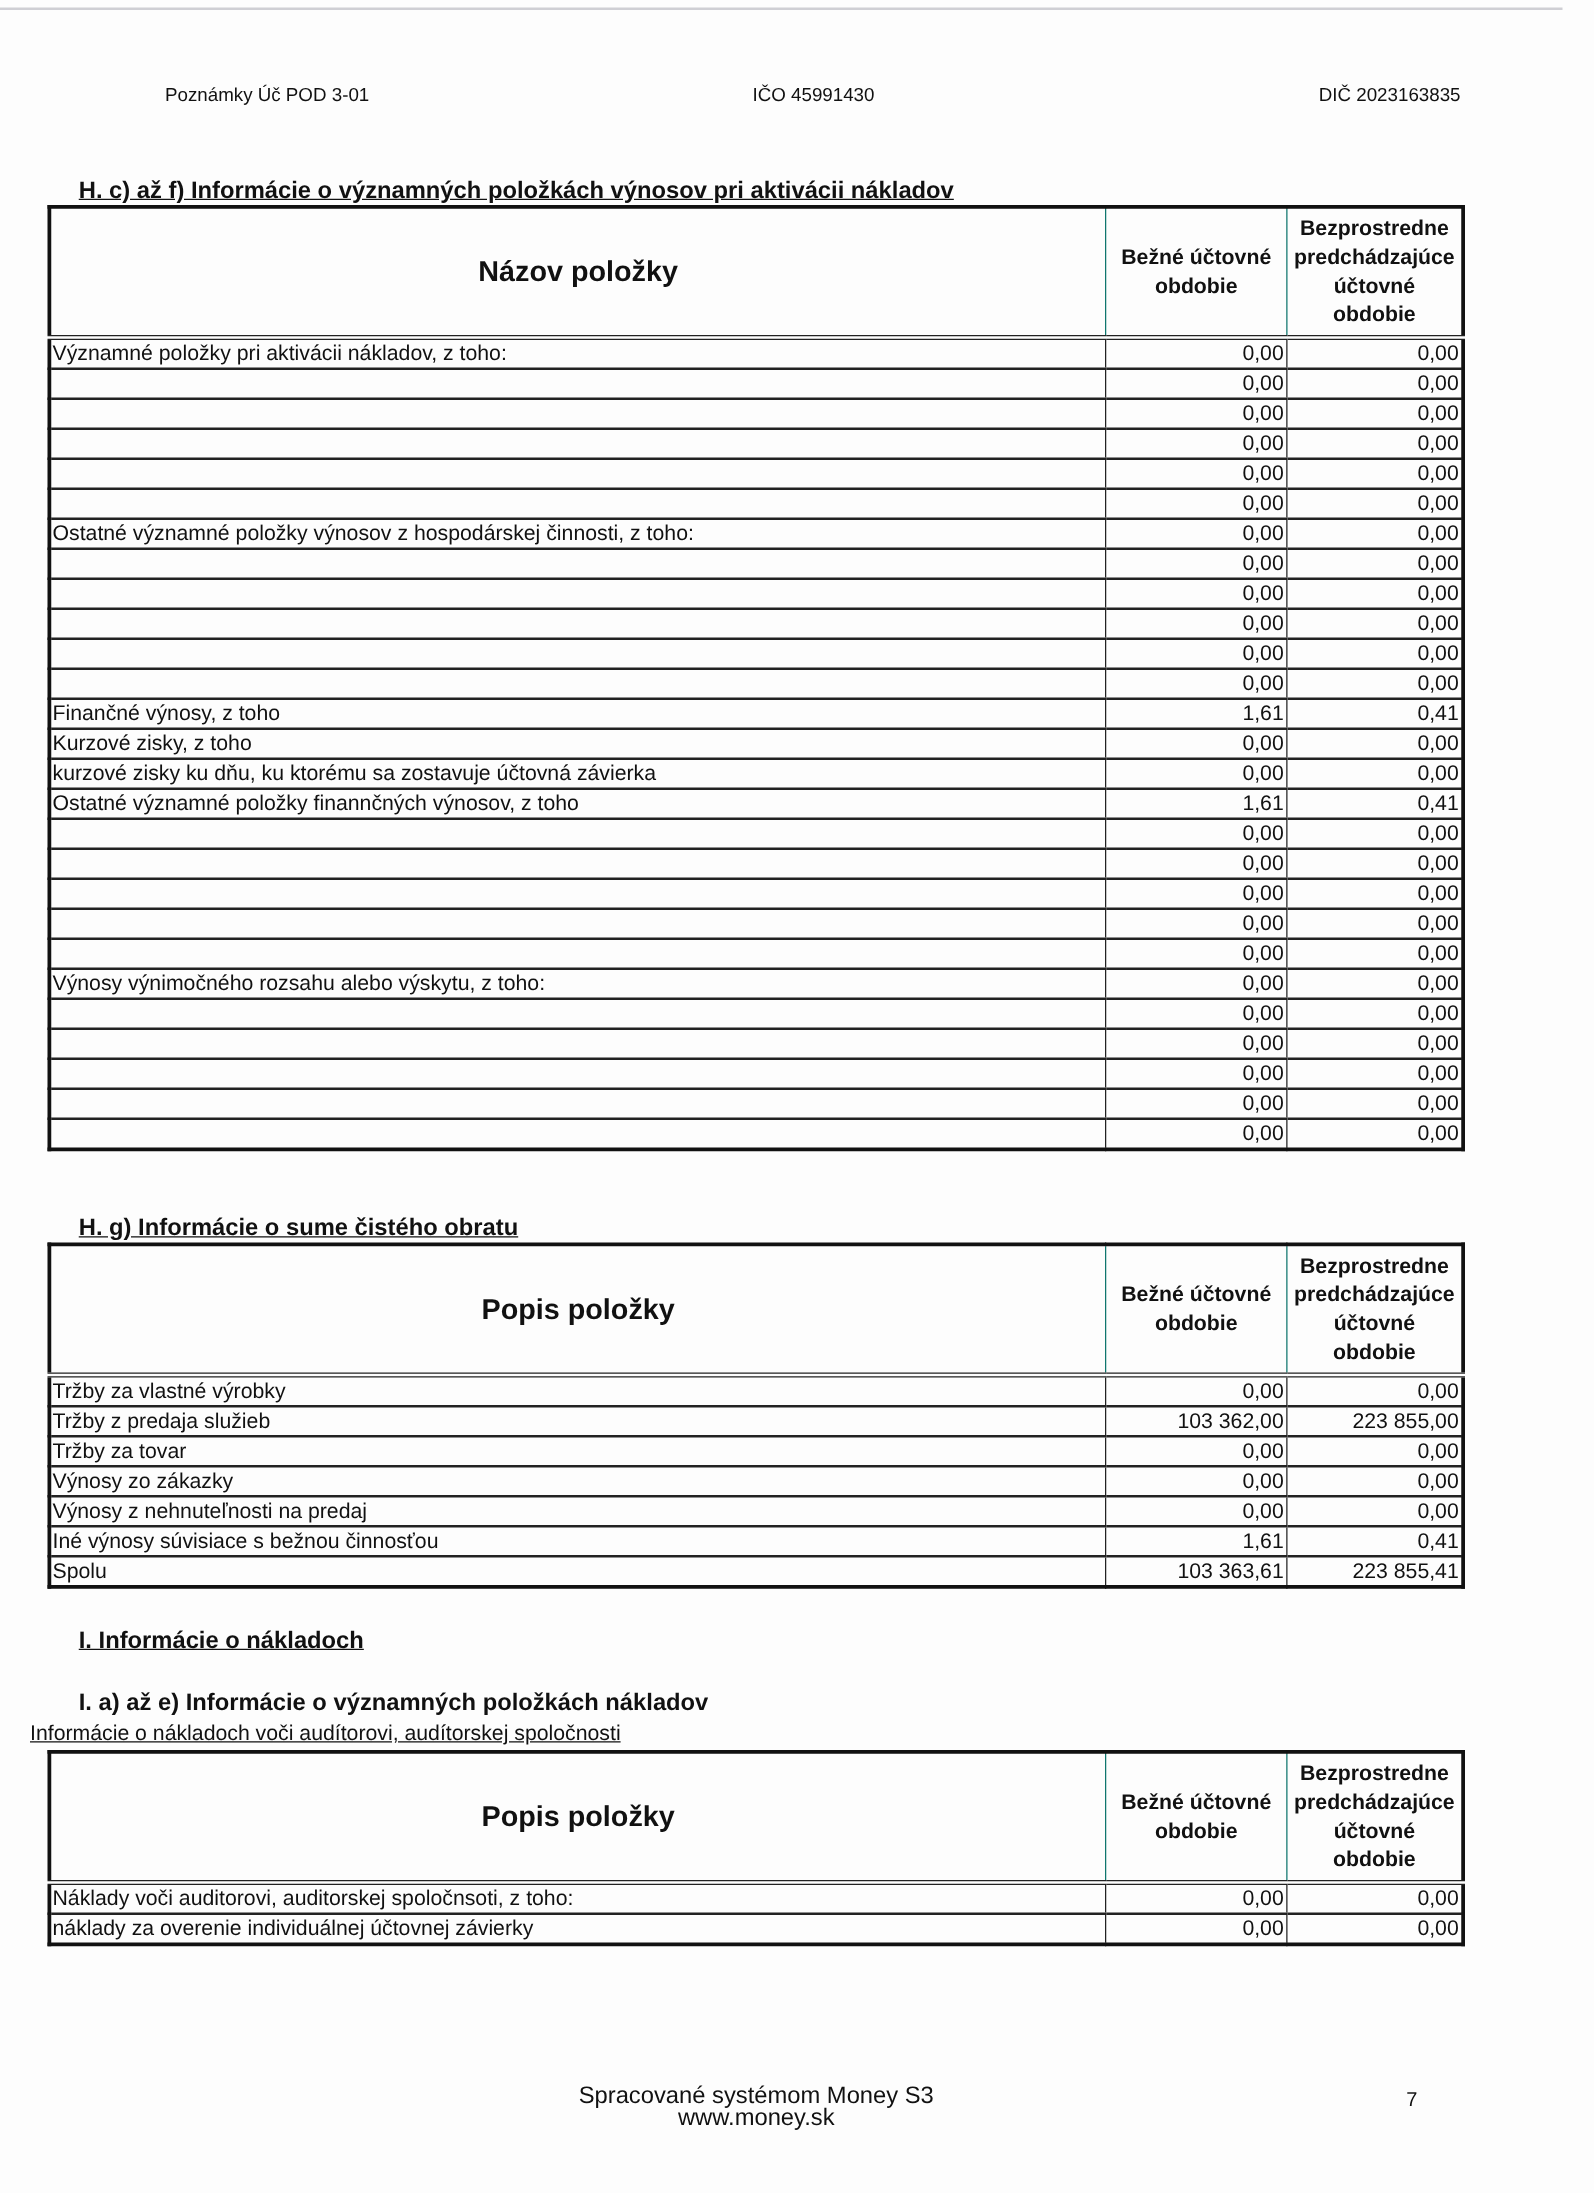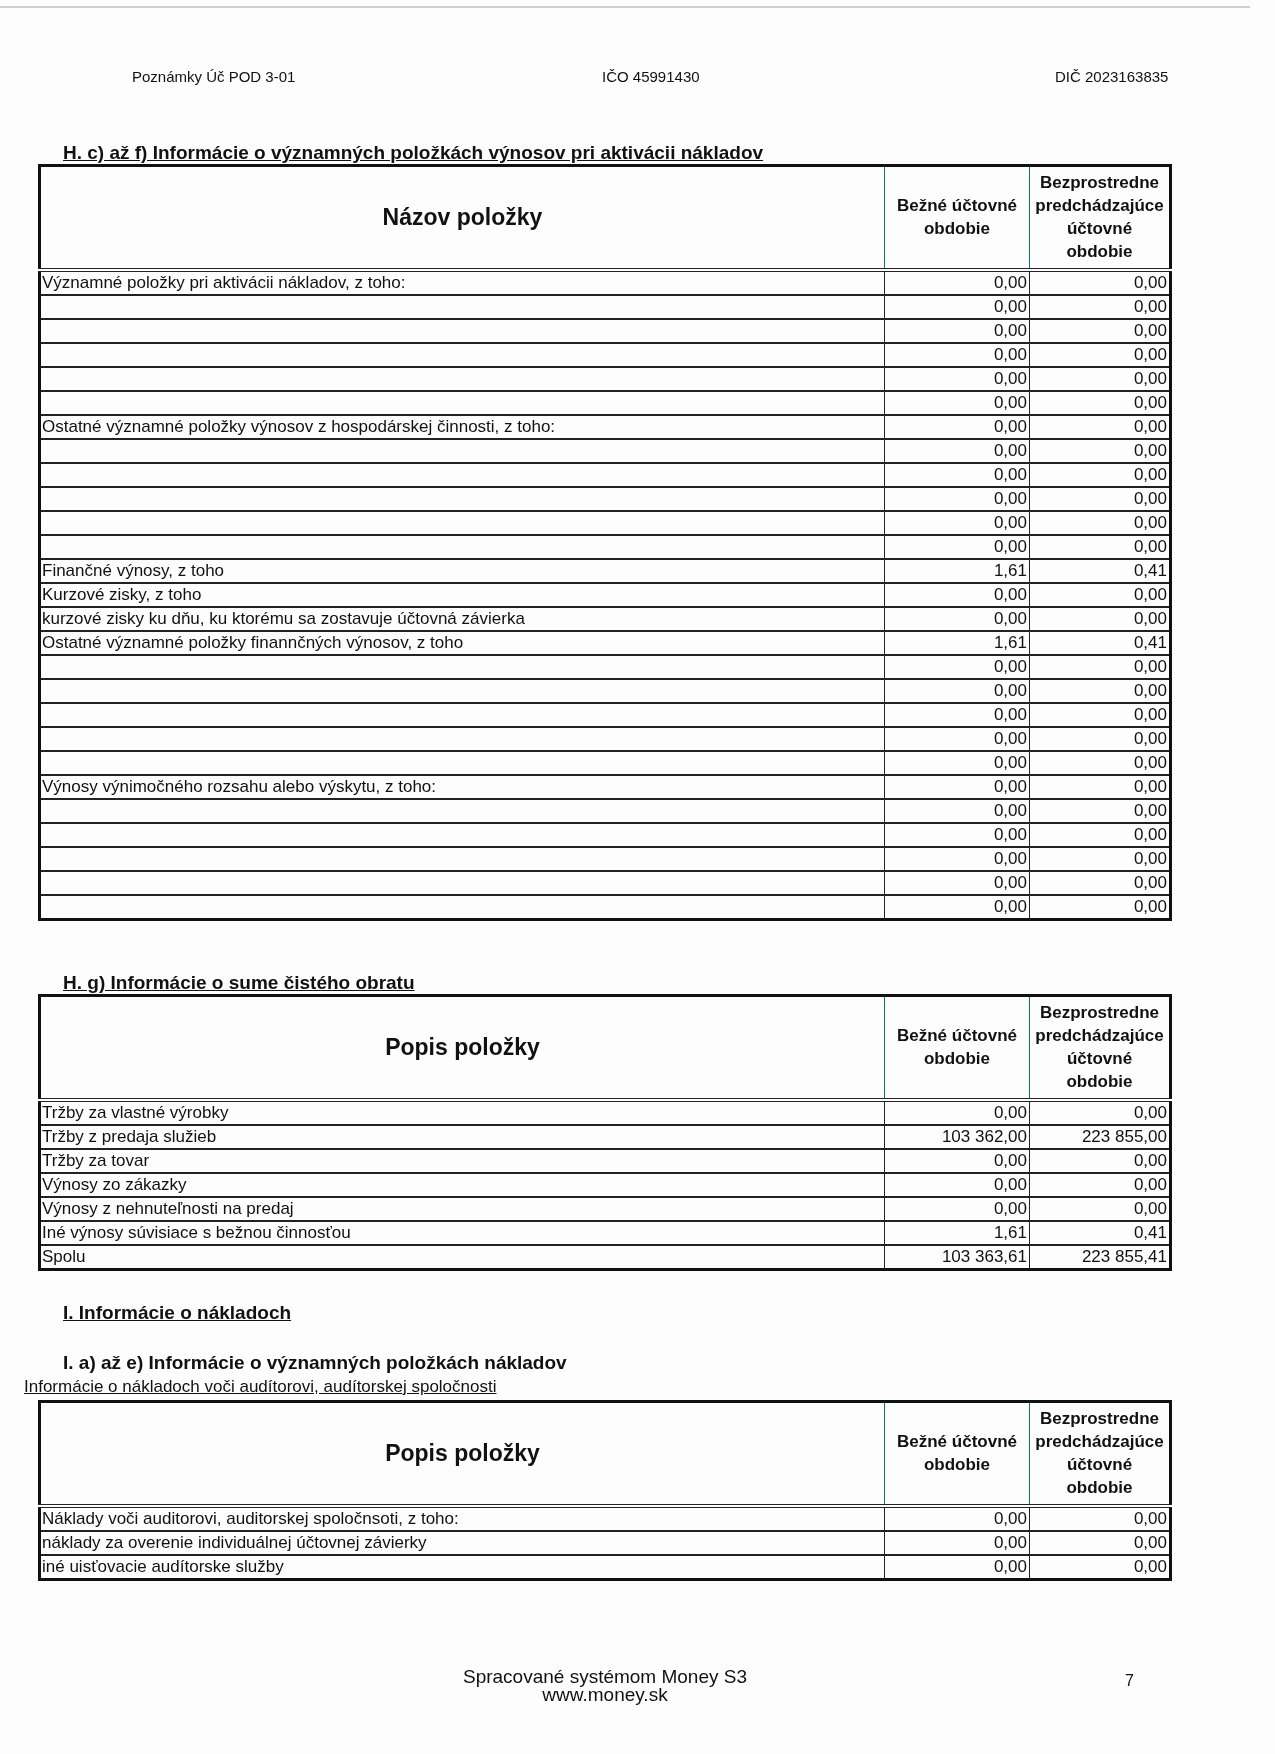--- a/index.html
+++ b/index.html
@@ -260,25 +260,20 @@
       <tr>
         <td>Náklady voči auditorovi, auditorskej spoločnsoti, z toho:</td>
         <td class="num">0,00</td>
         <td class="num">0,00</td>
       </tr>
       <tr>
         <td>náklady za overenie individuálnej účtovnej závierky</td>
         <td class="num">0,00</td>
         <td class="num">0,00</td>
       </tr>
-      <tr>
-        <td>iné uisťovacie audítorske služby</td>
-        <td class="num">0,00</td>
-        <td class="num">0,00</td>
-      </tr>
     </tbody>
 </table>
 
 <div class="footer">
   <div>Spracované systémom Money S3</div>
   <div>www.money.sk</div>
 </div>
 <div class="pageno">7</div>
 
 </body></html>

